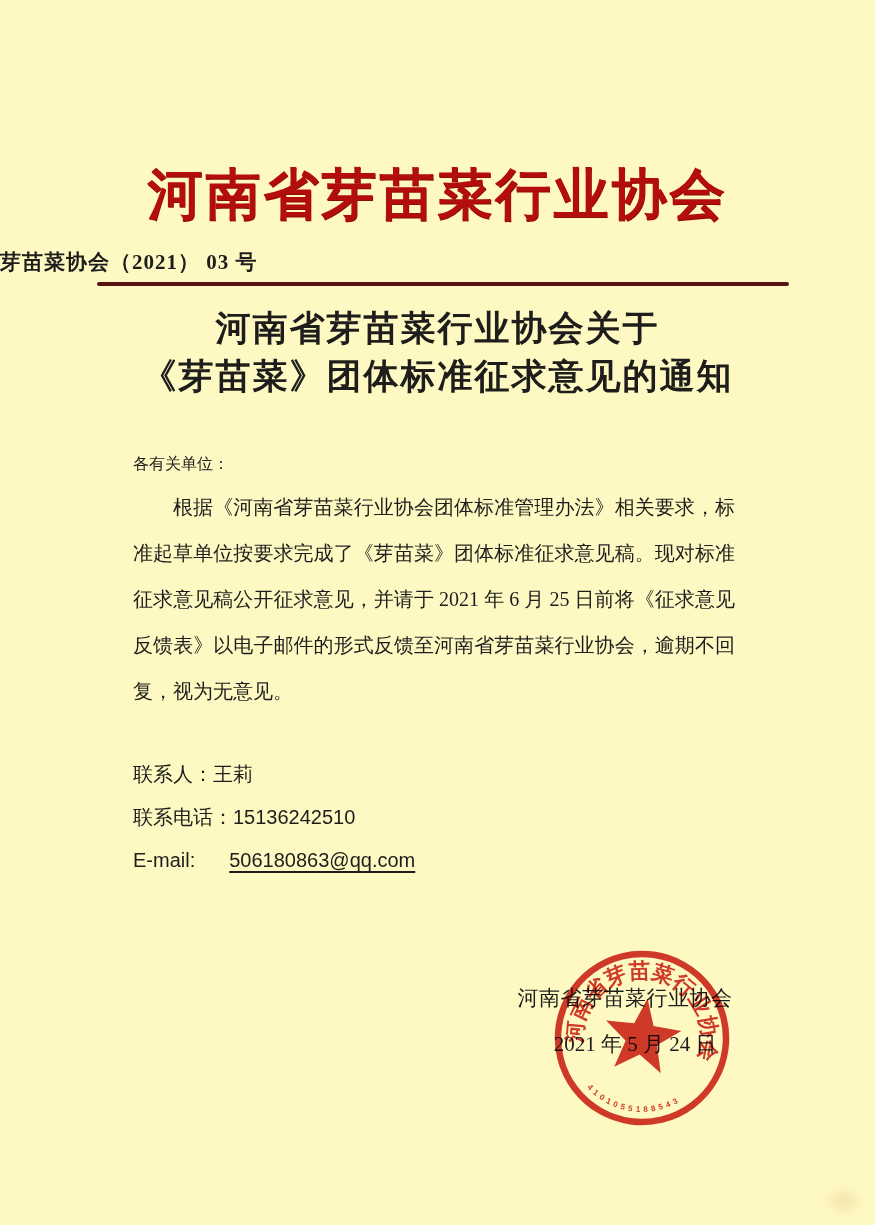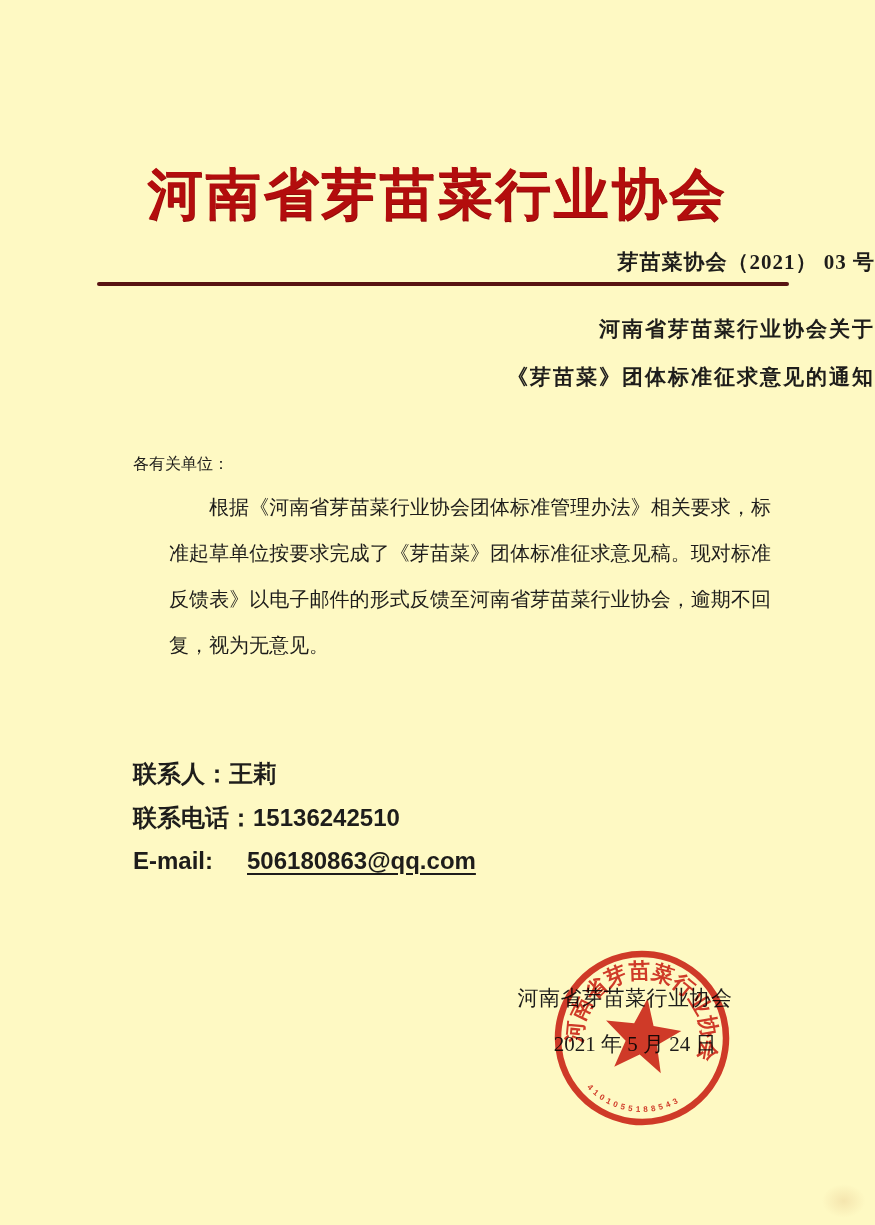--- a/index.html
+++ b/index.html
@@ -21,55 +21,54 @@
     font-size: 55px;
     line-height: 74px;
     font-weight: 700;
     letter-spacing: 3px;
     color: #b30d0d;
     text-shadow: 0.6px 0.6px 0 #8f0a0a;
   }
   .doc-number {
     position: absolute;
     top: 246px; left: 0; width: 875px;
-    text-align: right;
+    text-align: left;
     font-size: 21px;
     line-height: 32px;
     font-weight: 700;
     letter-spacing: 1px;
   }
   .red-rule {
     position: absolute;
     top: 282px; left: 97px;
     width: 692px; height: 4px;
     background: #581312;
     border-radius: 2px;
   }
   
   .notice-title {
     position: absolute;
     top: 305px; left: 0; width: 875px;
-    text-align: right;
+    text-align: center;
     font-weight: 700;
-    font-size: 21px;
+    font-size: 35px;
     line-height: 48px;
     letter-spacing: 2px;
   }
   
   .salutation {
     position: absolute;
     top: 451px; left: 133px;
     font-size: 16px;
     line-height: 26px;
   }
   .body-block {
     position: absolute;
     top: 484px; left: 133px;
     width: 602px;
-    margin-left: 36px;
   }
   .body-line {
     font-size: 20px;
     line-height: 46px;
     height: 46px;
     text-align: justify;
     text-align-last: justify;
     white-space: nowrap;
     overflow: visible;
   }
@@ -77,23 +76,22 @@
   .body-line.last { text-align-last: left; }
   
   .contacts {
     position: absolute;
     top: 753px; left: 133px;
     width: 640px;
   }
   .contact-row {
     height: 43px;
     line-height: 43px;
-    font-size: 24px;
+    font-size: 20px;
     white-space: nowrap;
-    font-weight: bold;
   }
   .sans { font-family: "Liberation Sans", "DejaVu Sans", sans-serif; }
   .email-gap { display: inline-block; width: 34px; }
   .underlined {
     text-decoration: underline;
     text-decoration-thickness: 2px;
     text-underline-offset: 4px;
   }
   
   .sig-org {
@@ -144,20 +142,21 @@
   <div class="notice-title">
     <div>河南省芽苗菜行业协会关于</div>
     <div>《芽苗菜》团体标准征求意见的通知</div>
   </div>
 
   <div class="salutation">各有关单位：</div>
 
   <div class="body-block">
     <div class="body-line first">根据《河南省芽苗菜行业协会团体标准管理办法》相关要求，标</div>
     <div class="body-line">准起草单位按要求完成了《芽苗菜》团体标准征求意见稿。现对标准</div>
+    <div class="body-line">征求意见稿公开征求意见，并请于 2021 年 6 月 25 日前将《征求意见</div>
     <div class="body-line">反馈表》以电子邮件的形式反馈至河南省芽苗菜行业协会，逾期不回</div>
     <div class="body-line last">复，视为无意见。</div>
   </div>
 
   <div class="contacts">
     <div class="contact-row">
       <span>联系人：</span><span>王莉</span>
     </div>
     <div class="contact-row">
       <span>联系电话：</span><span class="sans">15136242510</span>

